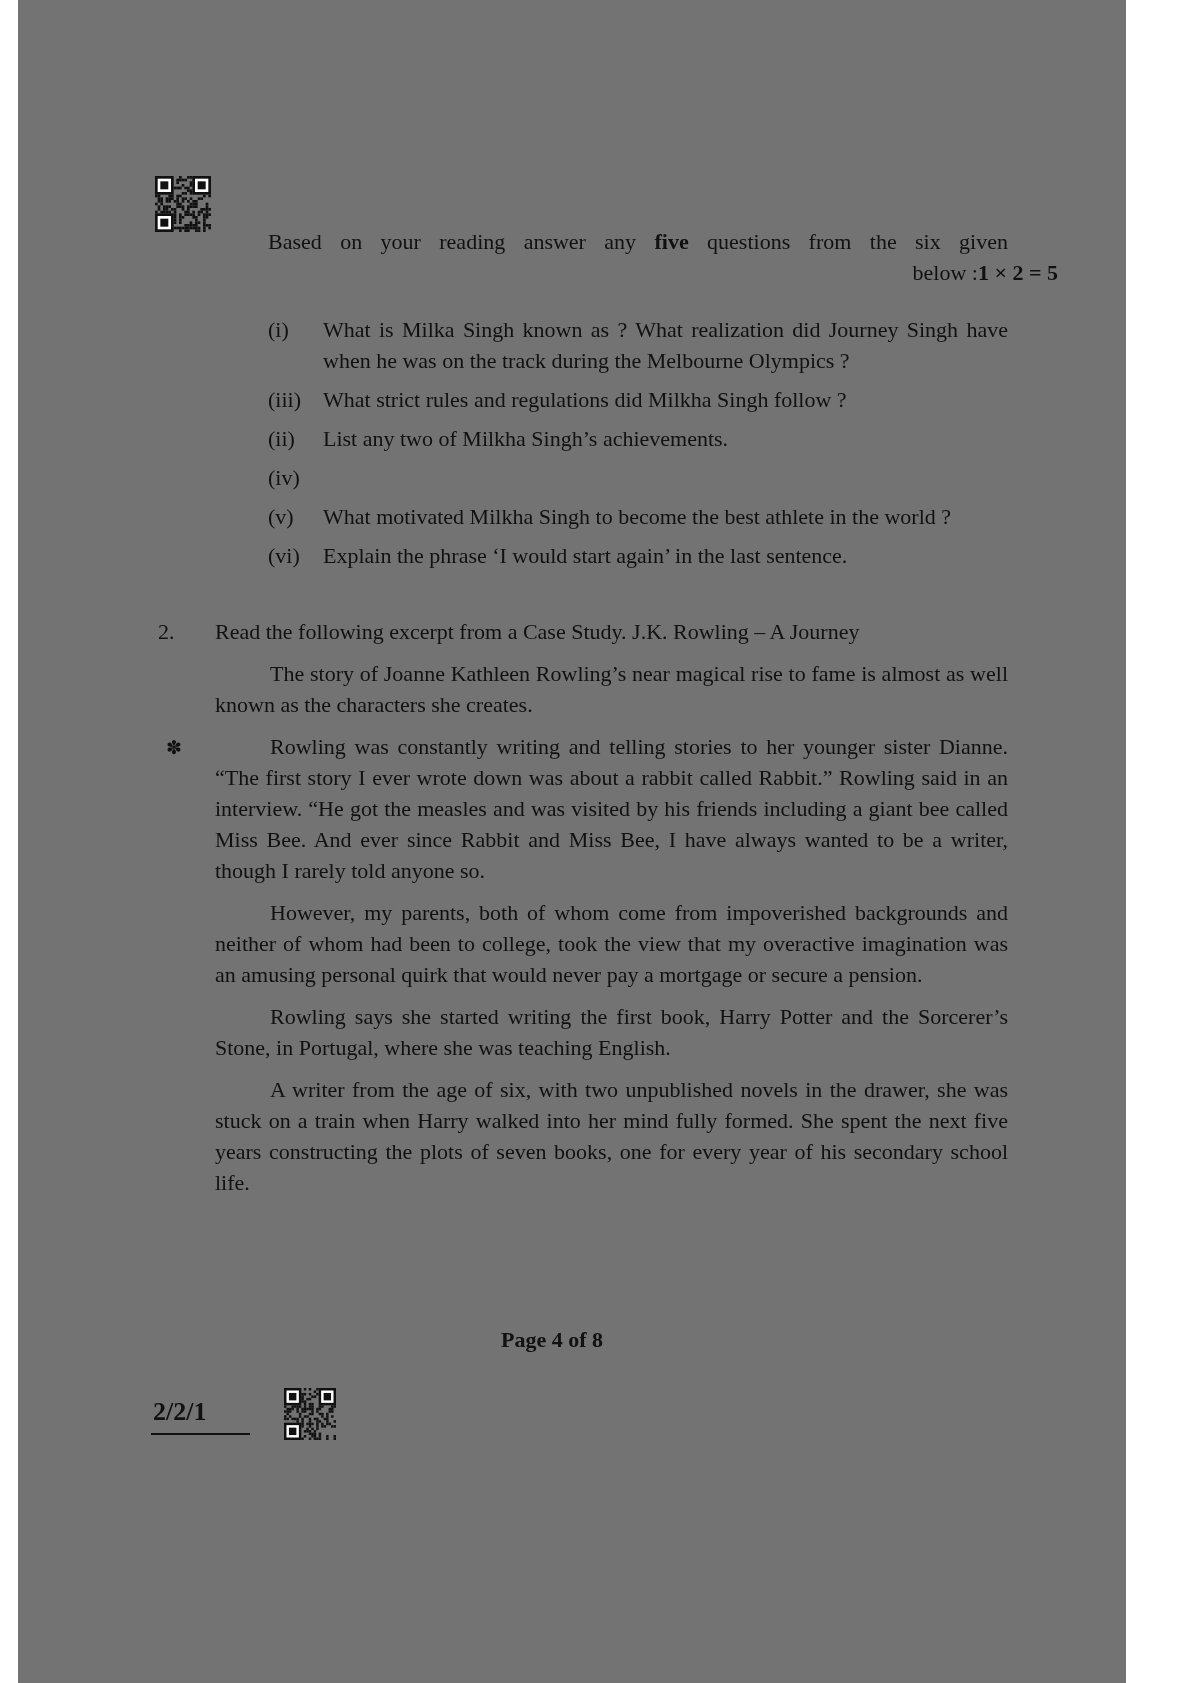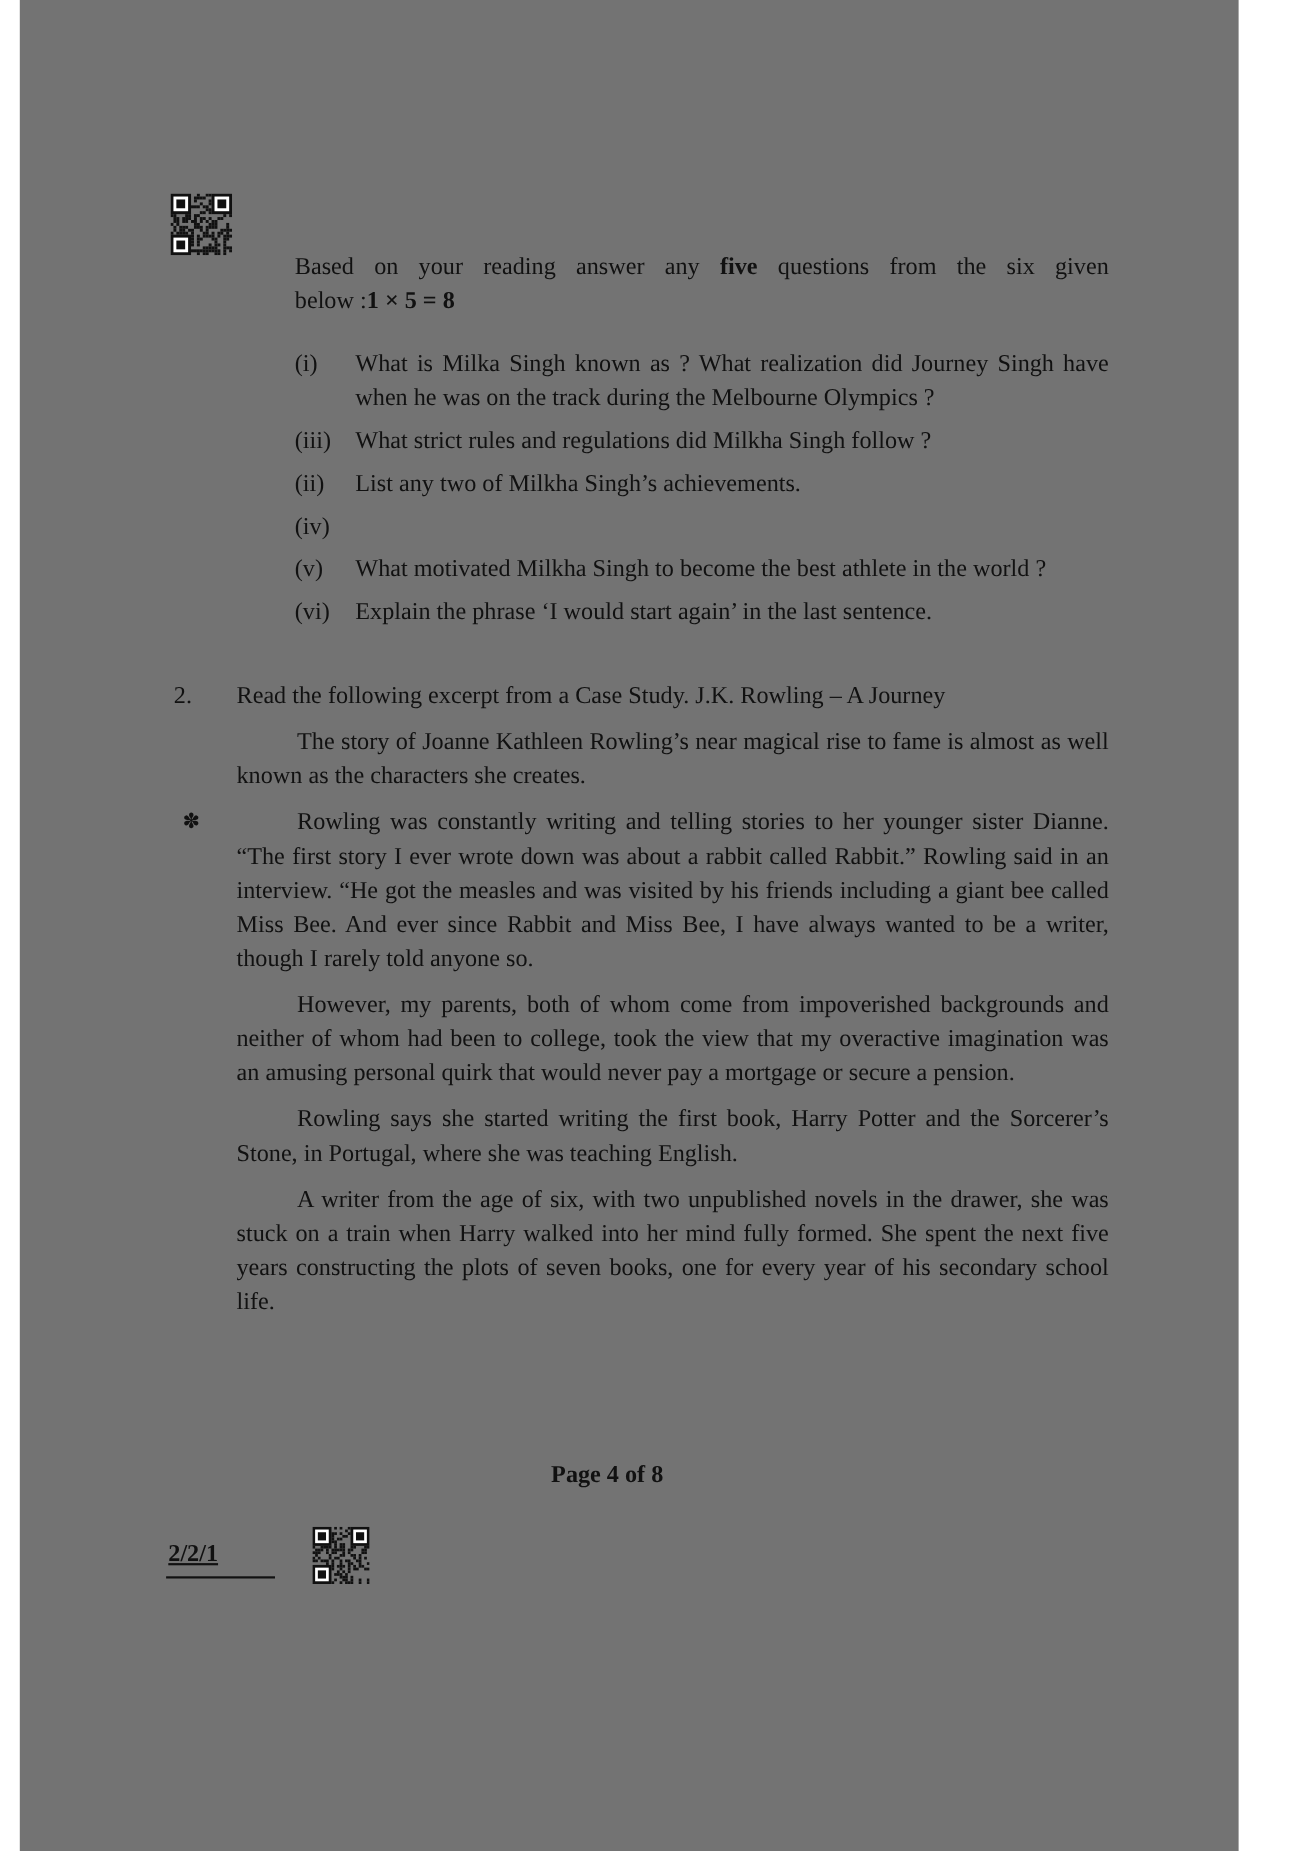--- a/index.html
+++ b/index.html
@@ -15,21 +15,21 @@
     margin-left:18px;
   }
   .qr { position:absolute; display:block; }
   .qr-top { left:137px; top:176px; width:56px; height:56px; }
   .qr-bottom { left:266px; top:1388px; width:52px; height:52px; }
 
   .main { position:absolute; left:140px; top:226px; width:900px; }
 
   .intro { margin-left:110px; }
   .intro-line1 { width:740px; text-align:justify; text-align-last:justify; }
-  .intro-line2 { display:flex; justify-content:flex-start; width:790px; }
+  .intro-line2 { display:flex; justify-content:flex-end; width:790px; }
   .bold { font-weight:bold; }
 
   .qlist { margin-left:110px; margin-top:26px; }
   .q-item { display:flex; margin-bottom:8px; }
   .q-marker { width:55px; flex:0 0 55px; }
   .q-text { width:685px; text-align:justify; }
 
   .section2 { margin-top:45px; }
   .sec-head { display:flex; }
   .sec-num { width:57px; flex:0 0 57px; }
@@ -45,21 +45,21 @@
   .para:first-of-type { margin-top:4px; }
   .star {
     position:absolute; left:-49px; top:1px;
     text-indent:0;
     font-family:"DejaVu Sans",sans-serif;
     font-size:19px; font-weight:bold;
   }
 
   .paper-code {
     position:absolute; left:135px; top:1396px;
-    font-weight:bold; font-size:22px;text-decoration:underline;
+    font-weight:bold; font-size:26px;
   }
   .code-rule {
     position:absolute; left:133px; top:1433px;
     width:99px; border-top:2px solid #111;
   }
   .page-label {
     position:absolute; left:483px; top:1324px;
     font-weight:bold; font-size:22px;
   }
 </style>
@@ -225,21 +225,21 @@
       <rect x="2.67" y="40.00" width="13.33" height="13.33" fill="#fff"></rect>
       <rect x="5.33" y="42.67" width="8.00" height="8.00" fill="#111"></rect>
     </svg>
 
   <div class="main">
 
     <div class="intro">
       <div class="intro-line1"><span>Based on your reading answer any </span><span class="bold">five</span><span> questions from the six given</span></div>
       <div class="intro-line2">
         <span>below :</span>
-        <span class="bold">1 × 5 = 8</span>
+        <span class="bold">1 × 2 = 5</span>
       </div>
     </div>
 
     <div class="qlist">
       <div class="q-item">
         <div class="q-marker">(i)</div>
         <div class="q-text">What is Milka Singh known as ? What realization did Journey Singh have when he was on the track during the Melbourne Olympics ?</div>
       </div>
       <div class="q-item">
         <div class="q-marker">(iii)</div>

